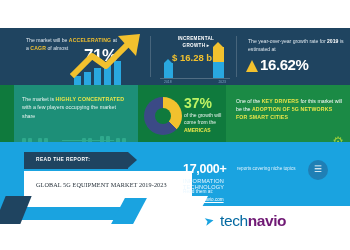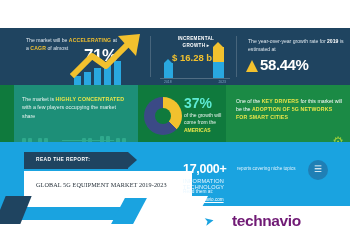--- a/index.html
+++ b/index.html
@@ -51,21 +51,21 @@
   .m1 .txt{position:absolute;left:8px;top:10px;width:110px;color:#e6f3ef;font-size:5.3px;line-height:8.4px;}
   .m1 .txt b{color:#e9e64a;font-weight:bold;letter-spacing:.2px;}
   .m1 .people{position:absolute;left:6px;bottom:-4px;width:116px;height:14px;}
   .m1 .people i{position:absolute;bottom:0;width:4px;height:8px;background:#2fa98d;border-radius:1px 1px 0 0;}
   .m1 .ln{position:absolute;left:42px;bottom:5px;width:52px;height:1px;background:#2fa98d;}
 
   .m2{position:absolute;left:138px;top:0;width:88px;height:57px;background:#0f7a3d;}
   .donut{position:absolute;left:6px;top:12px;width:38px;height:38px;border-radius:50%;
     background:conic-gradient(#f2c12e 0deg 133deg, #3b4a86 133deg 360deg);}
   .donut:after{content:"";position:absolute;left:11px;top:11px;width:16px;height:16px;border-radius:50%;background:#0f7a3d;}
-  .m2 .pct{position:absolute;left:46px;top:10px;color:#5eead4;font-size:14px;font-weight:bold;}
+  .m2 .pct{position:absolute;left:46px;top:10px;color:#bef264;font-size:14px;font-weight:bold;}
   .m2 .sub{position:absolute;left:46px;top:27px;width:42px;color:#eaf5ee;font-size:5px;line-height:7.4px;}
   .m2 .sub b{color:#e9e64a;font-weight:bold;}
 
   .m3{position:absolute;left:226px;top:0;width:124px;height:57px;background:#1b8a45;}
   .m3 .txt{position:absolute;left:10px;top:12px;width:106px;color:#ffffff;font-size:5.2px;line-height:8.2px;}
   .m3 .txt b{color:#e9e64a;font-weight:bold;letter-spacing:.2px;}
   .gear{position:absolute;right:6px;bottom:-6px;color:#9ccf3a;font-size:13px;line-height:13px;}
 
   
   #band-bot{top:142px;height:78px;background:#1aa3e0;}
@@ -81,21 +81,21 @@
   .stat .it{position:absolute;left:0;top:16px;color:#eaf7ff;font-size:5.6px;letter-spacing:.2px;}
   .stat .read{position:absolute;left:0;top:27px;color:#eaf7ff;font-size:4.8px;}
   .stat .url{position:absolute;left:0;top:35px;color:#ffffff;font-size:4.6px;text-decoration:underline;}
 
   .circbtn{position:absolute;right:22px;top:18px;width:20px;height:20px;border-radius:50%;background:#1f7fb5;}
   .circbtn span{position:absolute;left:0;top:4px;width:20px;text-align:center;color:#ffffff;font-size:9px;}
 
   .logoband{position:absolute;left:152px;top:206px;width:198px;height:44px;background:#ffffff;}
   .logoband .plane{position:absolute;left:52px;top:8px;color:#1aa3e0;font-size:12px;transform:rotate(-12deg);}
   .logoband .wordmark{position:absolute;left:68px;top:6px;font-size:15.5px;letter-spacing:-.4px;}
-  .logoband .wordmark .a{color:#701a75;font-weight:bold;margin-left:12px;}
+  .logoband .wordmark .a{color:#0369a1;font-weight:normal;}
   .logoband .wordmark .b{color:#701a75;font-weight:bold;}
   .swoosh{position:absolute;left:118px;top:198px;width:60px;height:26px;background:#1aa3e0;transform:skewX(-28deg);}
   .swoosh2{position:absolute;left:140px;top:196px;width:60px;height:30px;background:#ffffff;transform:skewX(-28deg);}
   .leftnotch{position:absolute;left:0px;top:196px;width:26px;height:28px;background:#1f4460;transform:skewX(-22deg);}
 </style>
 </head>
 <body>
 
 <div id="infographic">
 
@@ -138,21 +138,21 @@
     </div>
 
     <div class="divider-v" style="left:236px;"></div>
 
     <div class="topcell t3">
       <div class="txt">
         <span>The year-over-year growth rate</span>
         <span>for </span><b>2019</b><span> is estimated at</span>
       </div>
       <div class="tri"></div>
-      <div class="big">58.44%</div>
+      <div class="big">16.62%</div>
     </div>
   </div>
 
   <div class="band" id="band-mid">
 
     <div class="m1">
       <div class="txt">
         <span>The market is </span><b>HIGHLY CONCENTRATED</b><br>
         <span>with a few players occupying the market</span><br>
         <span>share</span>

